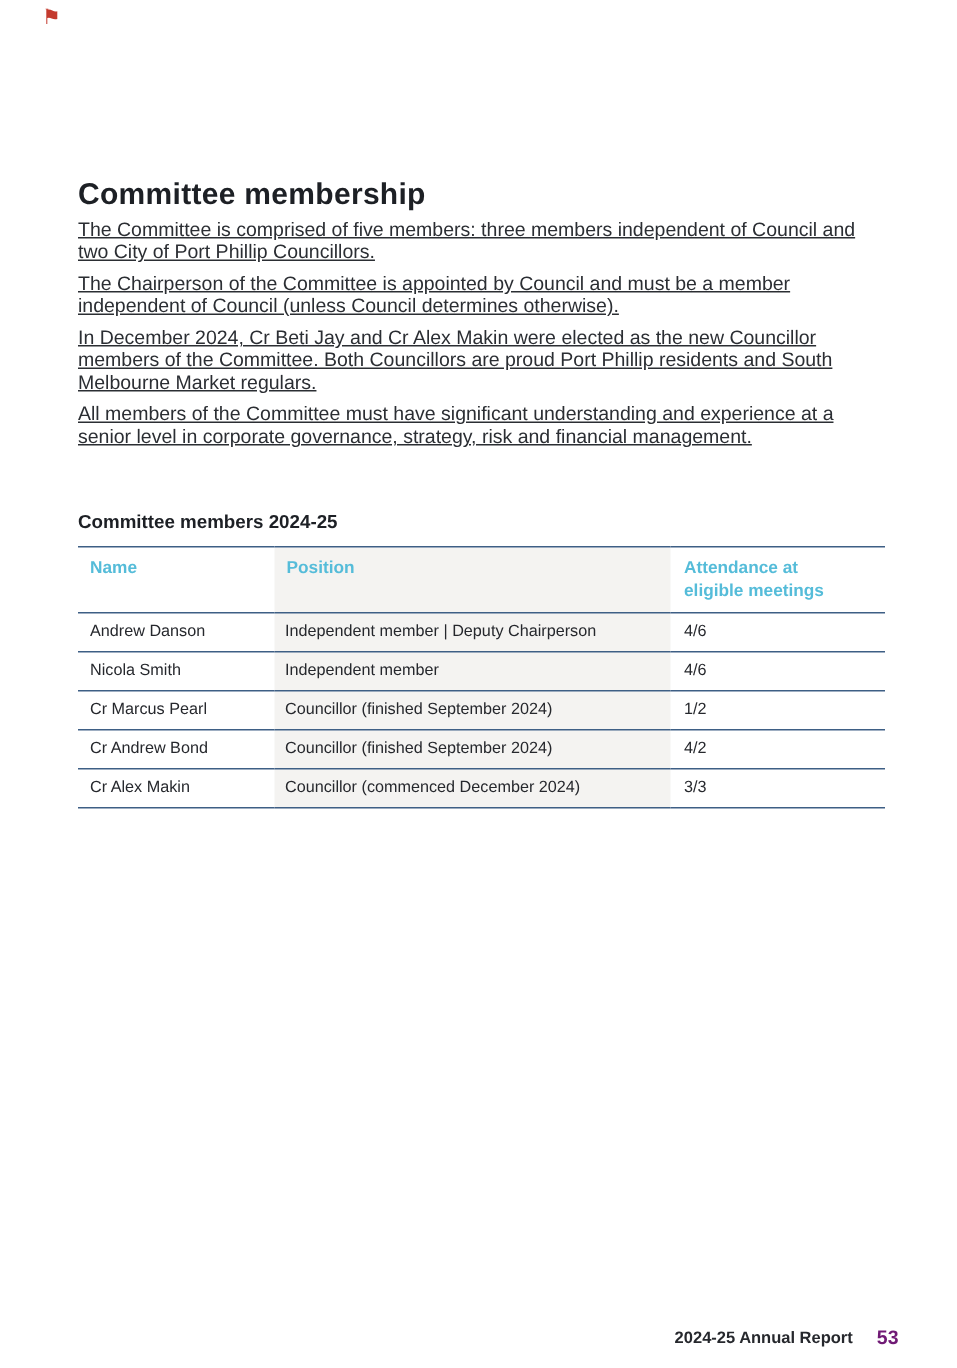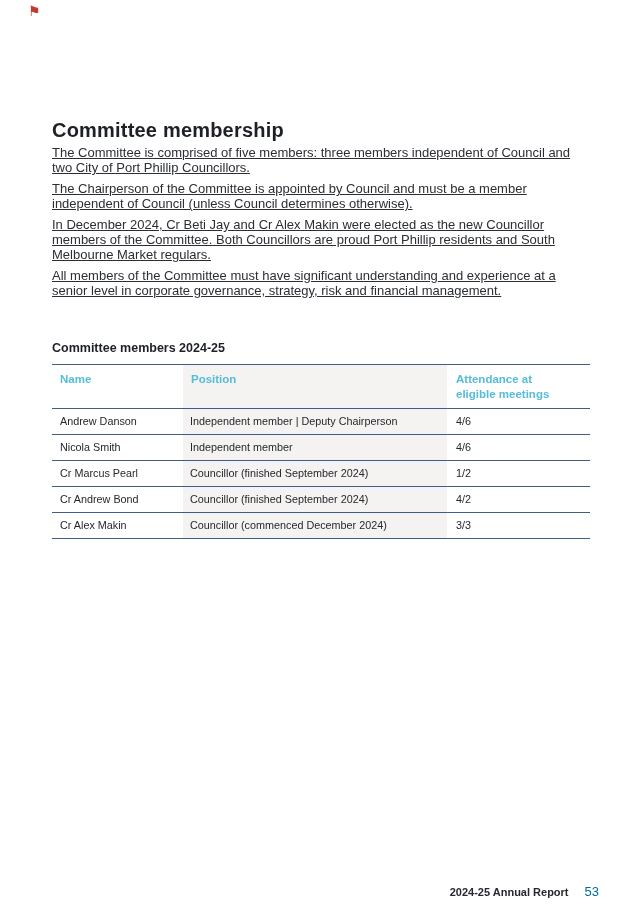--- a/index.html
+++ b/index.html
@@ -63,21 +63,21 @@
   .members-table td.pos-cell { padding-left:7px; }
   .members-table td.att-cell, .members-table th.att-head { padding-left:9px; }
   .footer {
     position:absolute; top:884px; right:39px;
     display:flex; align-items:center; gap:16px;
   }
   .footer .report-label {
     font-size:11px; font-weight:600; color:#26282d;
   }
   .footer .page-number {
-    font-size:13px; font-weight:400; color:#0369a1;
+    font-size:13px; font-weight:700; color:#701a75;
   }
 </style>
 </head>
 <body>
 
 <div class="page">
 
   <span class="corner-marker">⚑</span>
 
   <div class="content">

